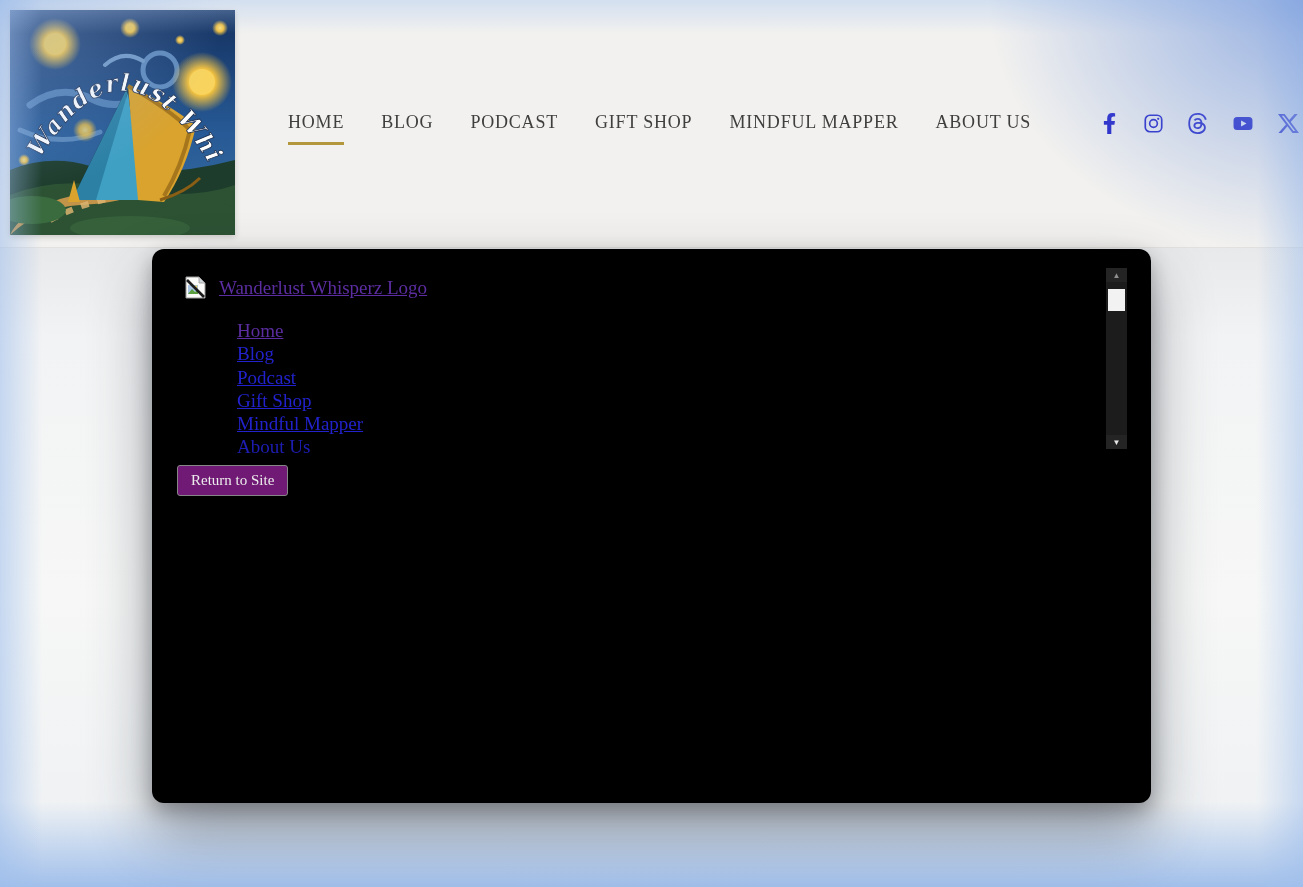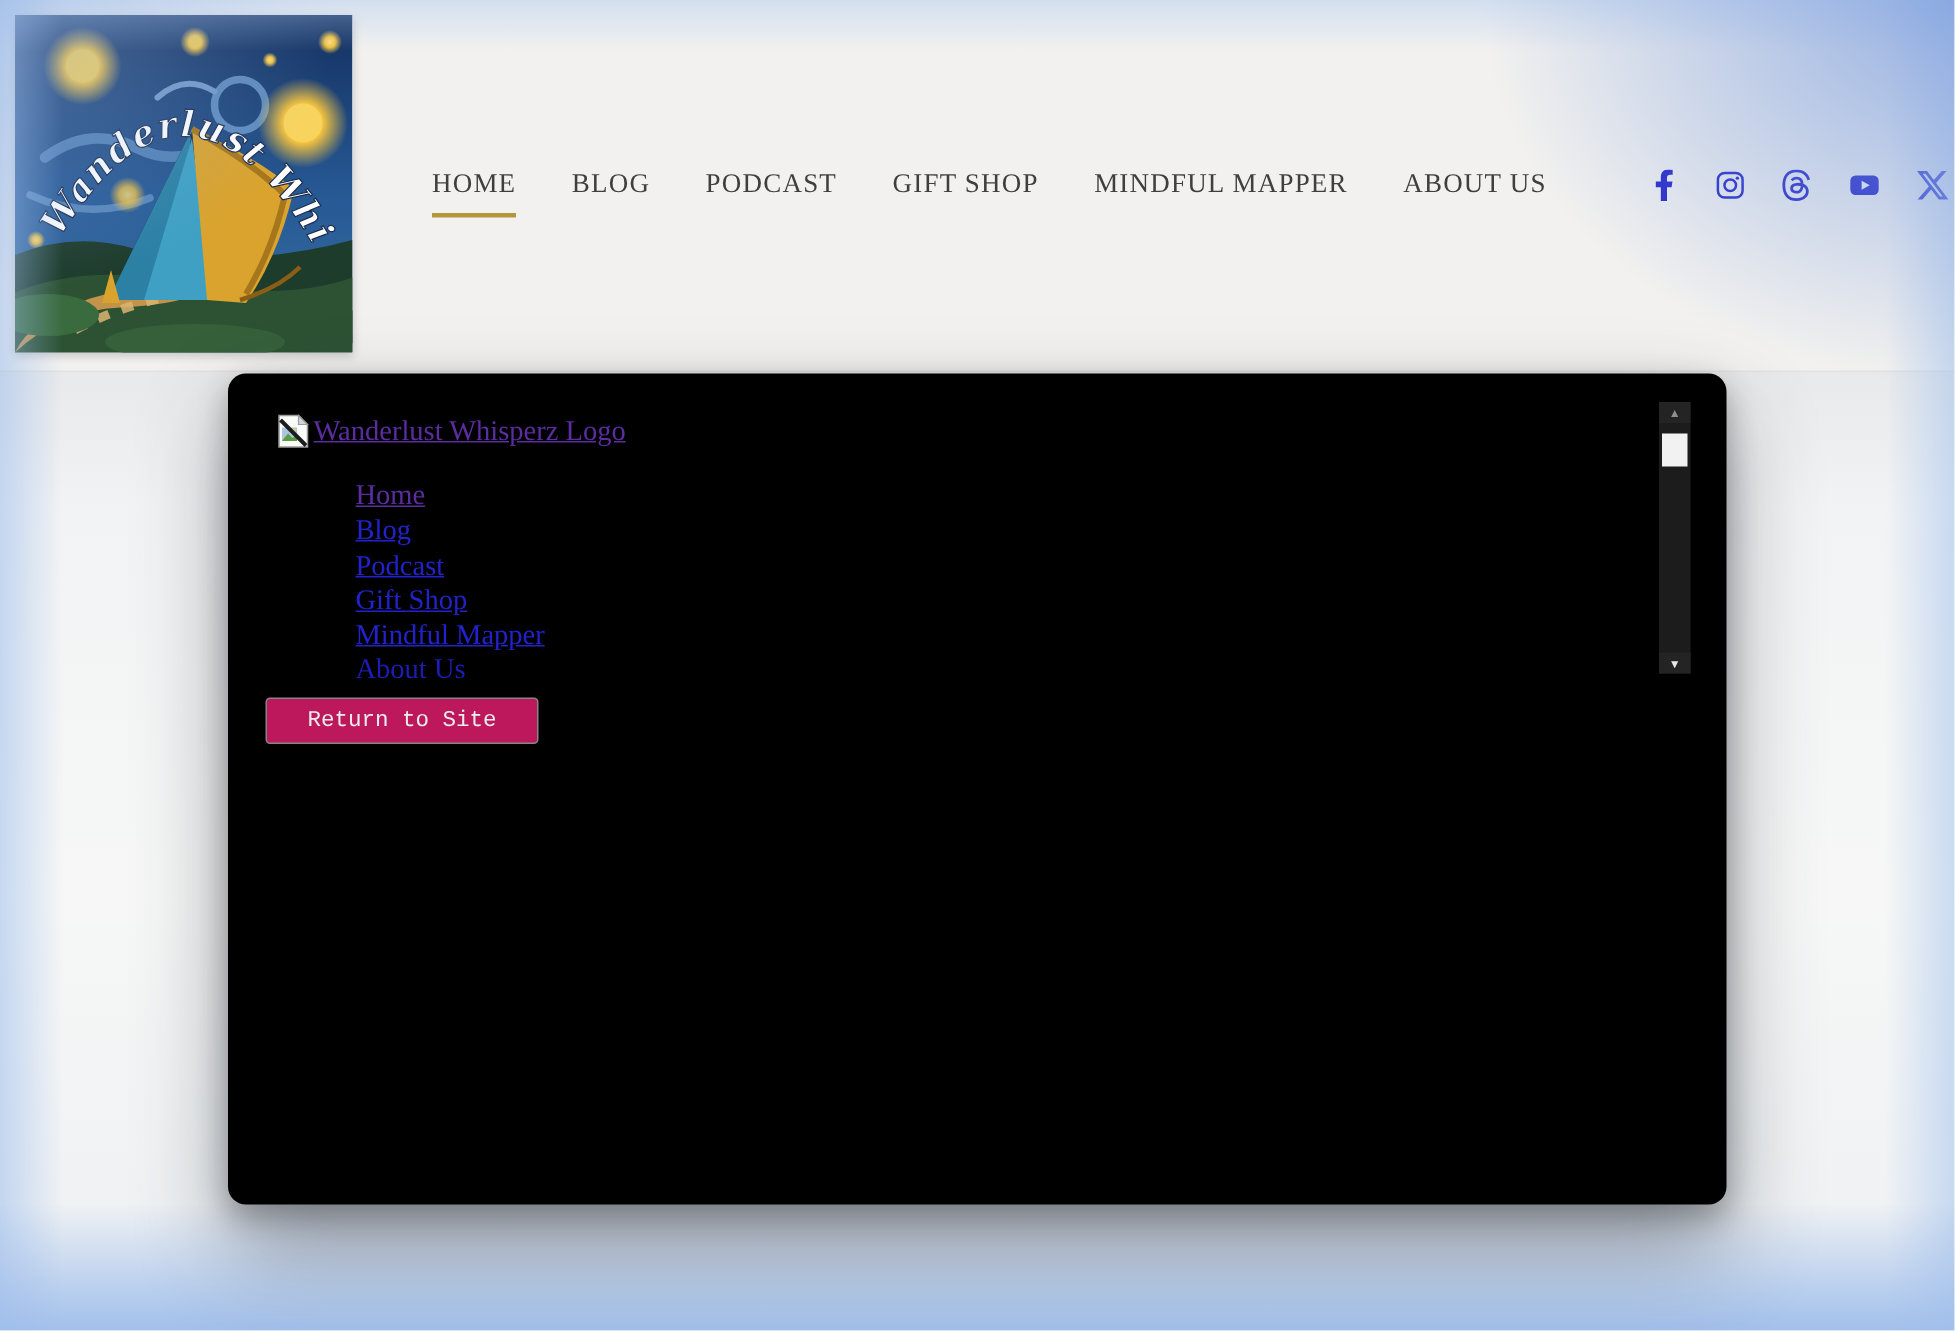--- a/index.html
+++ b/index.html
@@ -52,38 +52,38 @@
   }
 
   
   .overlay-panel {
     position:absolute; left:152px; top:249px; width:999px; height:554px;
     background:#000; border-radius:12px; z-index:10;
     box-shadow:0 30px 60px rgba(45,50,65,.45), 0 8px 20px rgba(0,0,0,.30);
   }
   .overlay-logo-link {
     position:absolute; left:33px; top:27px;
-    display:flex; align-items:flex-end; gap:3px;
+    display:flex; align-items:flex-end; gap:13px;
     font-size:19px; text-decoration:underline; color:#5b2da0; cursor:pointer;
   }
   .overlay-logo-link .broken-img { width:21px; height:23px; flex:0 0 auto; }
   .overlay-list {
     position:absolute; left:85px; top:70px; list-style:none;
     font-size:19px; line-height:23.3px;
   }
   .overlay-list a { cursor:pointer; }
   .olink   { color:#2222cc; text-decoration:underline; }
   .ovisited{ color:#5b2da0; text-decoration:underline; }
   .oplain  { color:#1d1db4; text-decoration:none; }
   .return-btn {
     position:absolute; left:25px; top:216px;
-    font-family:Liberation Mono, monospace; font-size:15px;
-    color:#ececec; background:#be185d;
+    font-family:Liberation Serif, serif; font-size:15px;
+    color:#ececec; background:#701a75;
     border:1px solid #868686; border-radius:3px;
-    padding:6px 27px; cursor:pointer;
+    padding:6px 13px; cursor:pointer;
   }
 
   
   .scrollbar {
     position:absolute; left:954px; top:19px; width:21px; height:181px;
     background:#1c1c1c; display:flex; flex-direction:column;
   }
   .sb-btn { height:14px; flex:0 0 auto; display:flex; align-items:center; justify-content:center;
             font-size:8px; background:#242424; cursor:pointer; }
   .sb-btn.up   { color:#8f8f8f; }

